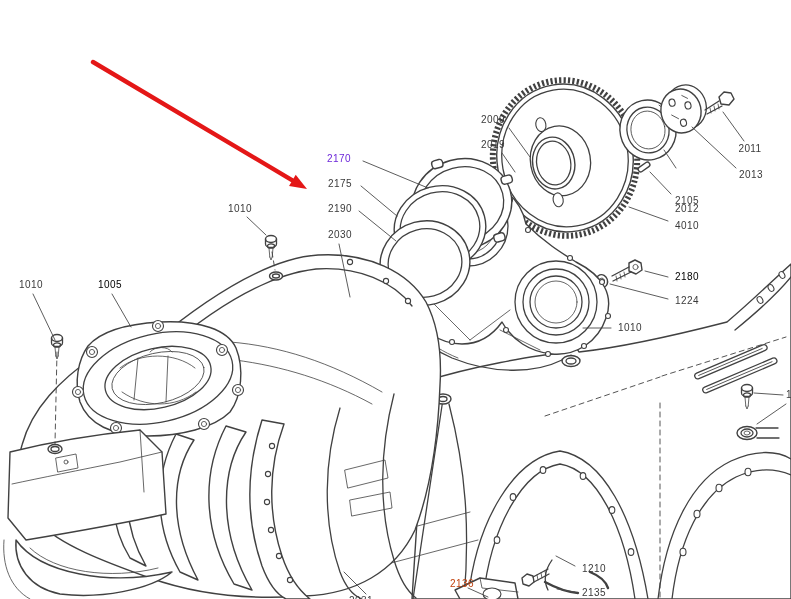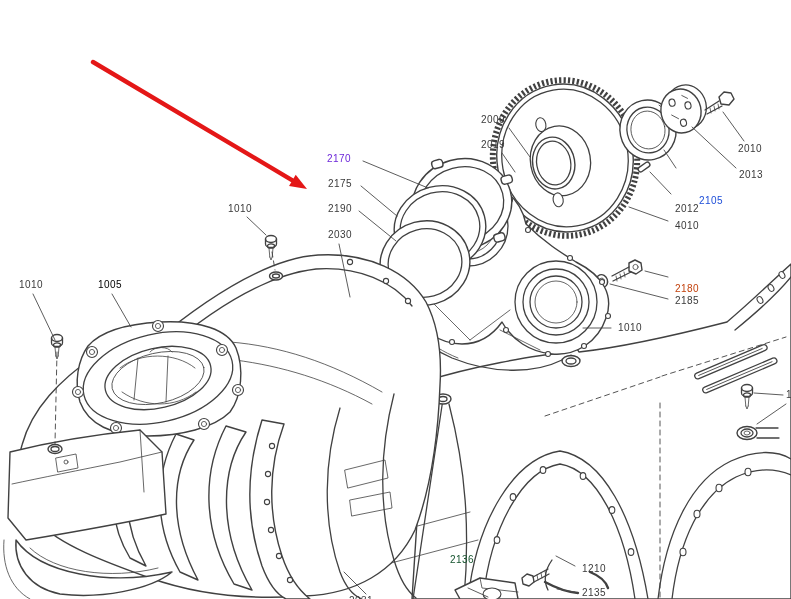--- a/index.html
+++ b/index.html
@@ -340,28 +340,28 @@
   <div style="position:absolute;left:0;top:0;width:791px;height:599px">
       <div class="part-label" style="left: 31px; top: 285px; color: rgb(58, 58, 58);">1010</div>
       <div class="part-label" style="left: 110px; top: 285px; color: #000000;">1005</div>
       <div class="part-label" style="left: 240px; top: 209px; color: rgb(58, 58, 58);">1010</div>
       <div class="part-label" style="left: 339px; top: 159px; color: #6d28d9;">2170</div>
       <div class="part-label" style="left: 340px; top: 184px; color: rgb(58, 58, 58);">2175</div>
       <div class="part-label" style="left: 340px; top: 209px; color: rgb(58, 58, 58);">2190</div>
       <div class="part-label" style="left: 340px; top: 235px; color: rgb(58, 58, 58);">2030</div>
       <div class="part-label" style="left: 493px; top: 120px; color: rgb(58, 58, 58);">2009</div>
       <div class="part-label" style="left: 493px; top: 145px; color: rgb(58, 58, 58);">2019</div>
-      <div class="part-label" style="left: 750px; top: 149px; color: rgb(58, 58, 58);">2010</div>
+      <div class="part-label" style="left: 750px; top: 149px; color: rgb(58, 58, 58);">2011</div>
       <div class="part-label" style="left: 687px; top: 175px; color: rgb(58, 58, 58); margin-top: 34px;">2012</div>
       <div class="part-label" style="left: 751px; top: 175px; color: rgb(58, 58, 58);">2013</div>
-      <div class="part-label" style="left: 687px; top: 201px; color: #1d4ed8; margin-left: 24px;">2105</div>
+      <div class="part-label" style="left: 687px; top: 201px; color: #404040;">2105</div>
       <div class="part-label" style="left: 687px; top: 226px; color: rgb(58, 58, 58); text-align: right;">4010</div>
-      <div class="part-label" style="left: 687px; top: 289px; color: #c2410c;">2180</div>
-      <div class="part-label" style="left: 687px; top: 301px; color: rgb(58, 58, 58);">2185</div>
+      <div class="part-label" style="left: 687px; top: 277px; color: #000000;">2180</div>
+      <div class="part-label" style="left: 687px; top: 301px; color: rgb(58, 58, 58);">1224</div>
       <div class="part-label" style="left: 630px; top: 328px; color: rgb(58, 58, 58);">1010</div>
       <div class="part-label" style="left: 789px; top: 395px; color: rgb(58, 58, 58);">1</div>
       <div class="part-label" style="left: 594px; top: 569px; color: rgb(58, 58, 58);">1210</div>
       <div class="part-label" style="left: 594px; top: 593px; color: rgb(58, 58, 58);">2135</div>
-      <div class="part-label" style="left: 462px; top: 560px; color: #14532d;">2136</div>
+      <div class="part-label" style="left: 462px; top: 584px; color: #c2410c;">2136</div>
       <div class="part-label" style="left: 361px; top: 601px; color: rgb(58, 58, 58);">2031</div>
     </div>
 
 </div>
 
 </body></html>

